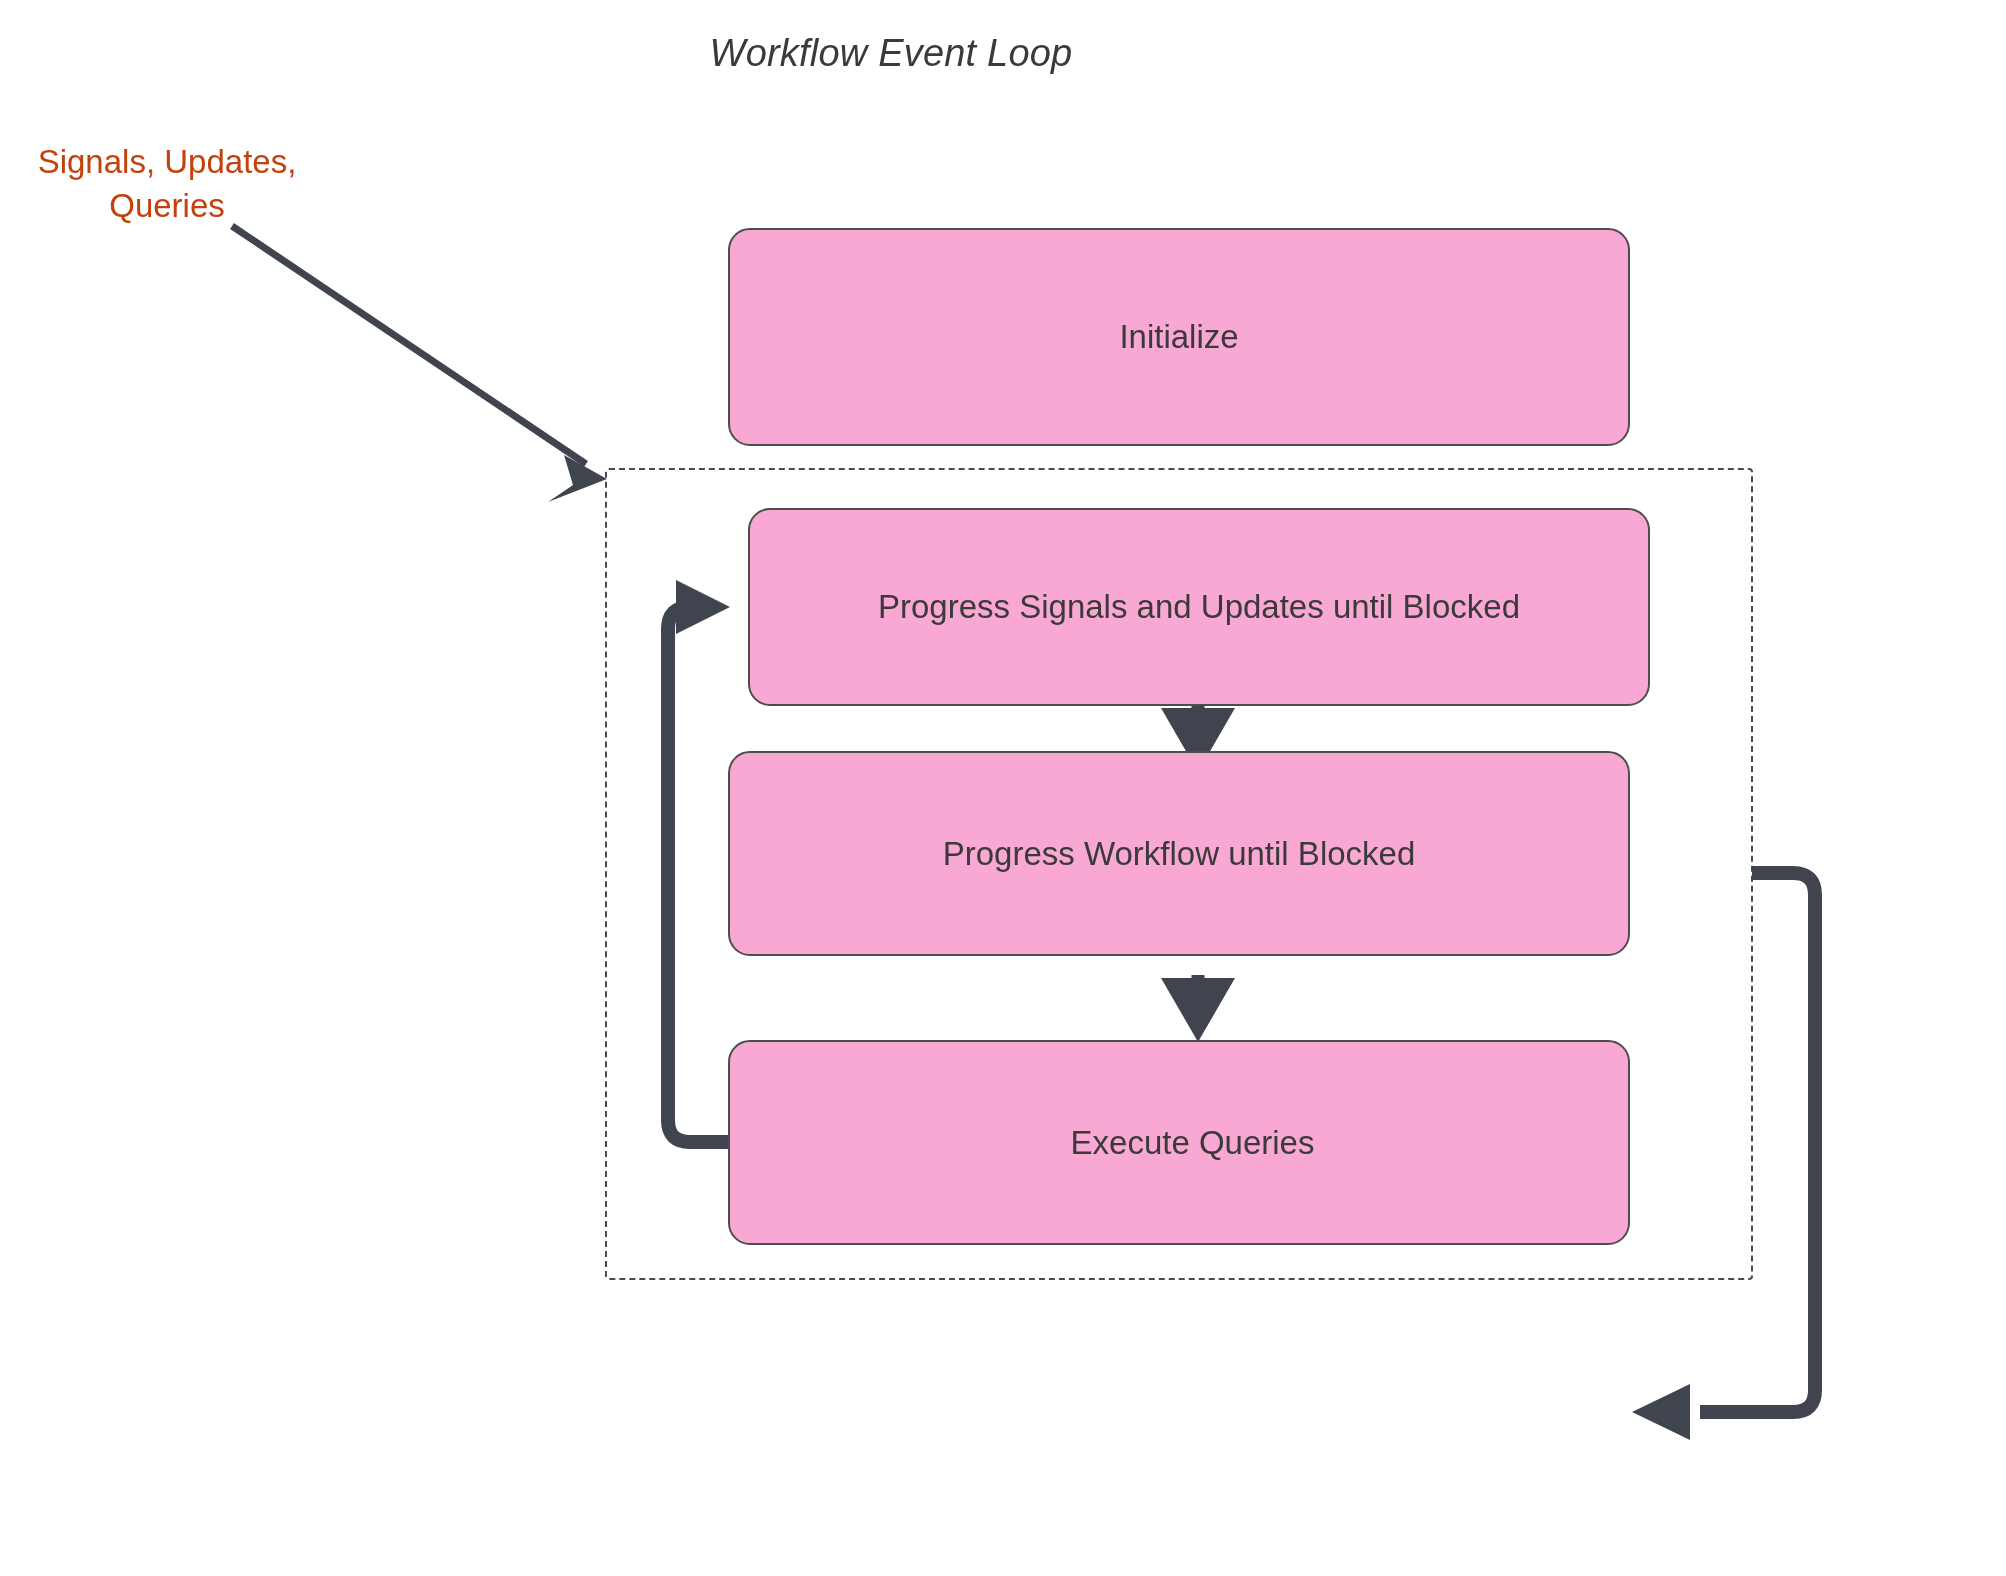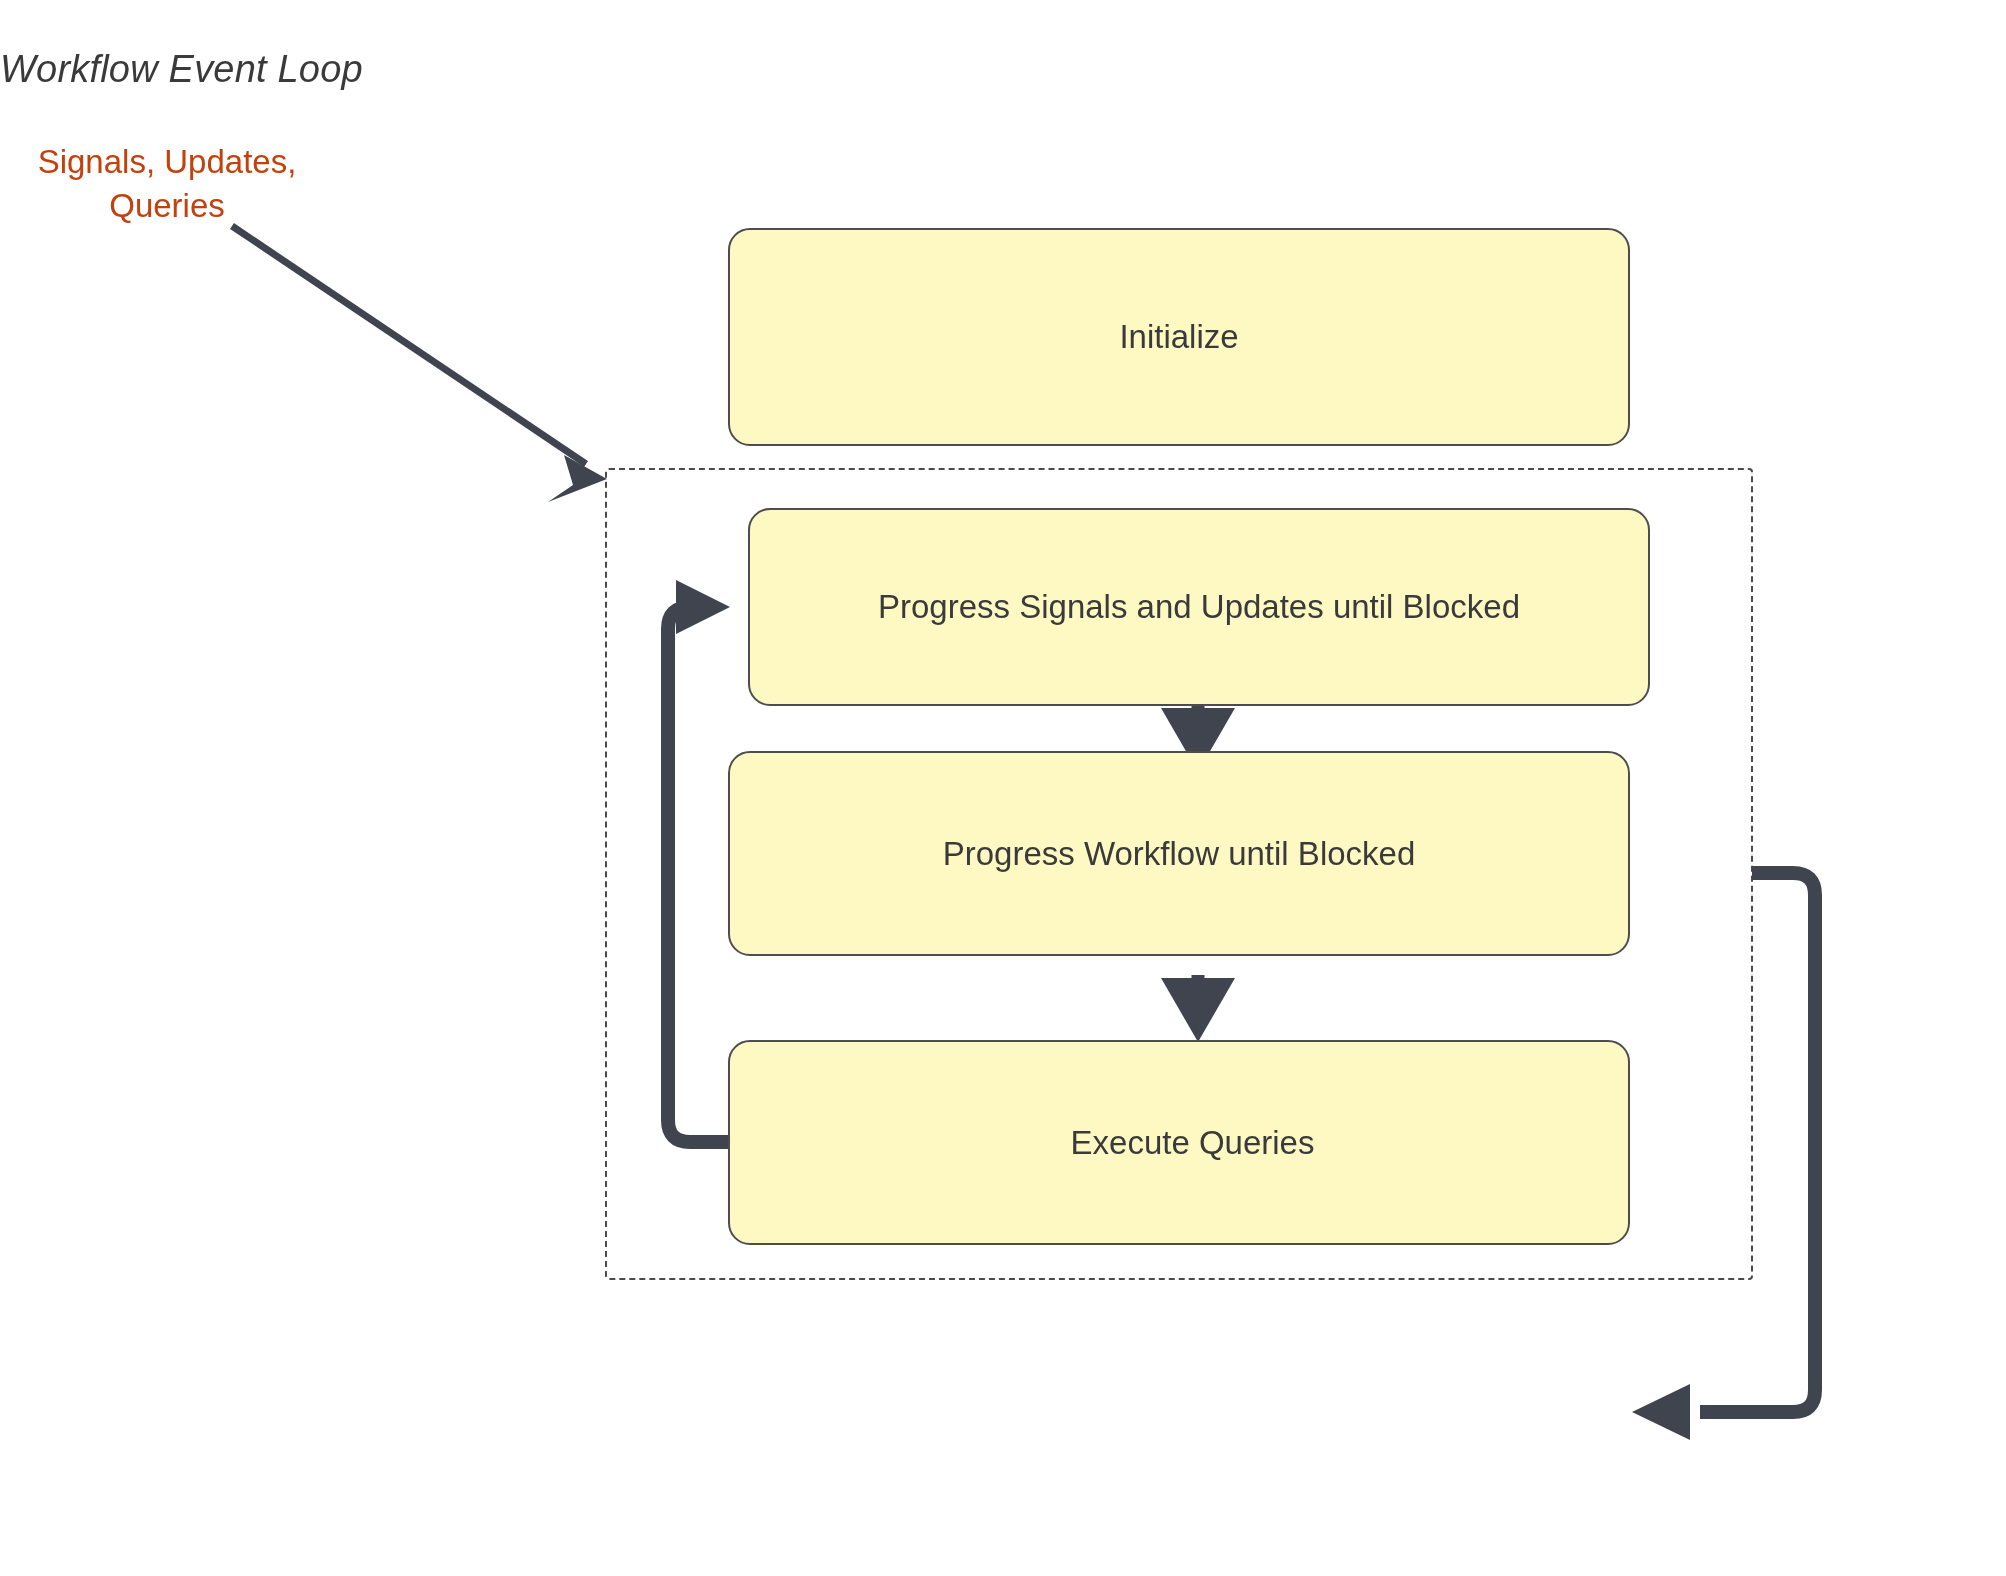--- a/index.html
+++ b/index.html
@@ -27,25 +27,25 @@
     height: 1576px;
     pointer-events: none;
   }
 
   
   .diagram-title {
     position: absolute;
     left: 0;
     top: 32px;
     width: 1782px;
+    text-align: center;
     font-style: italic;
     font-size: 38px;
     color: #3a3a3a;
     letter-spacing: 0.2px;
-    margin-top: 16px;
   }
 
   
   .input-label {
     position: absolute;
     left: 22px;
     top: 140px;
     width: 290px;
     text-align: center;
     font-size: 33px;
@@ -66,21 +66,21 @@
     background: transparent;
     box-sizing: border-box;
   }
 
   
   .node {
     position: absolute;
     box-sizing: border-box;
     border: 2px solid #4d4d4d;
     border-radius: 22px;
-    background: #fef9c3;
+    background: #f9a8d4;
     display: flex;
     align-items: center;
     justify-content: center;
   }
   .node-label {
     font-size: 33px;
     color: #3a3a3a;
     text-align: center;
     padding: 0 28px;
     line-height: 42px;

